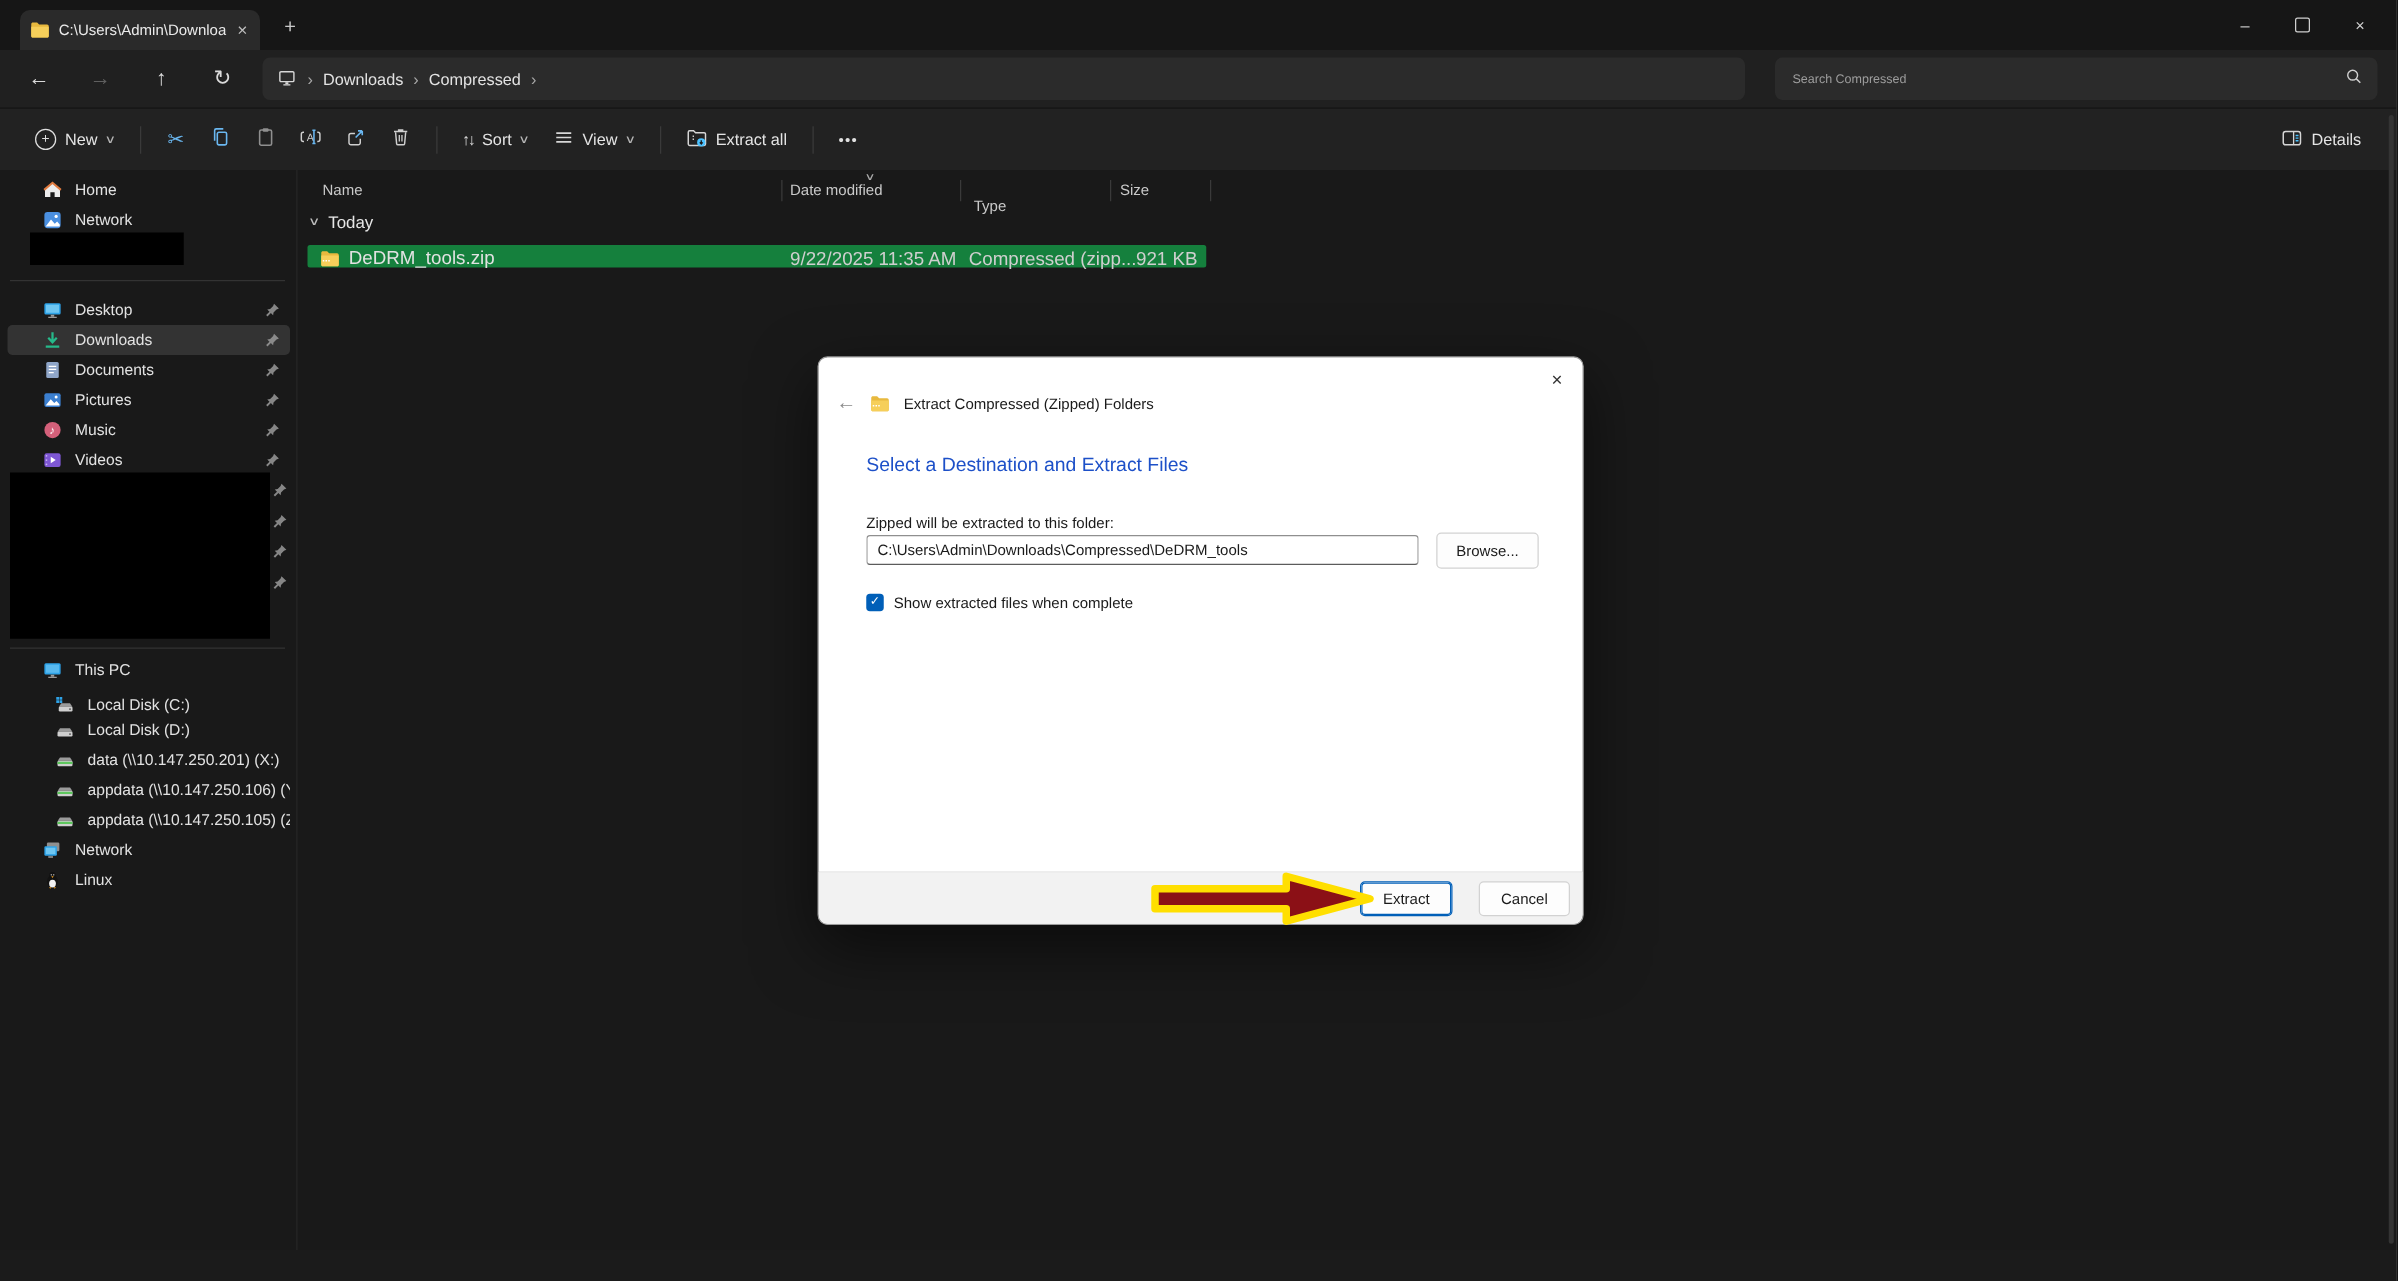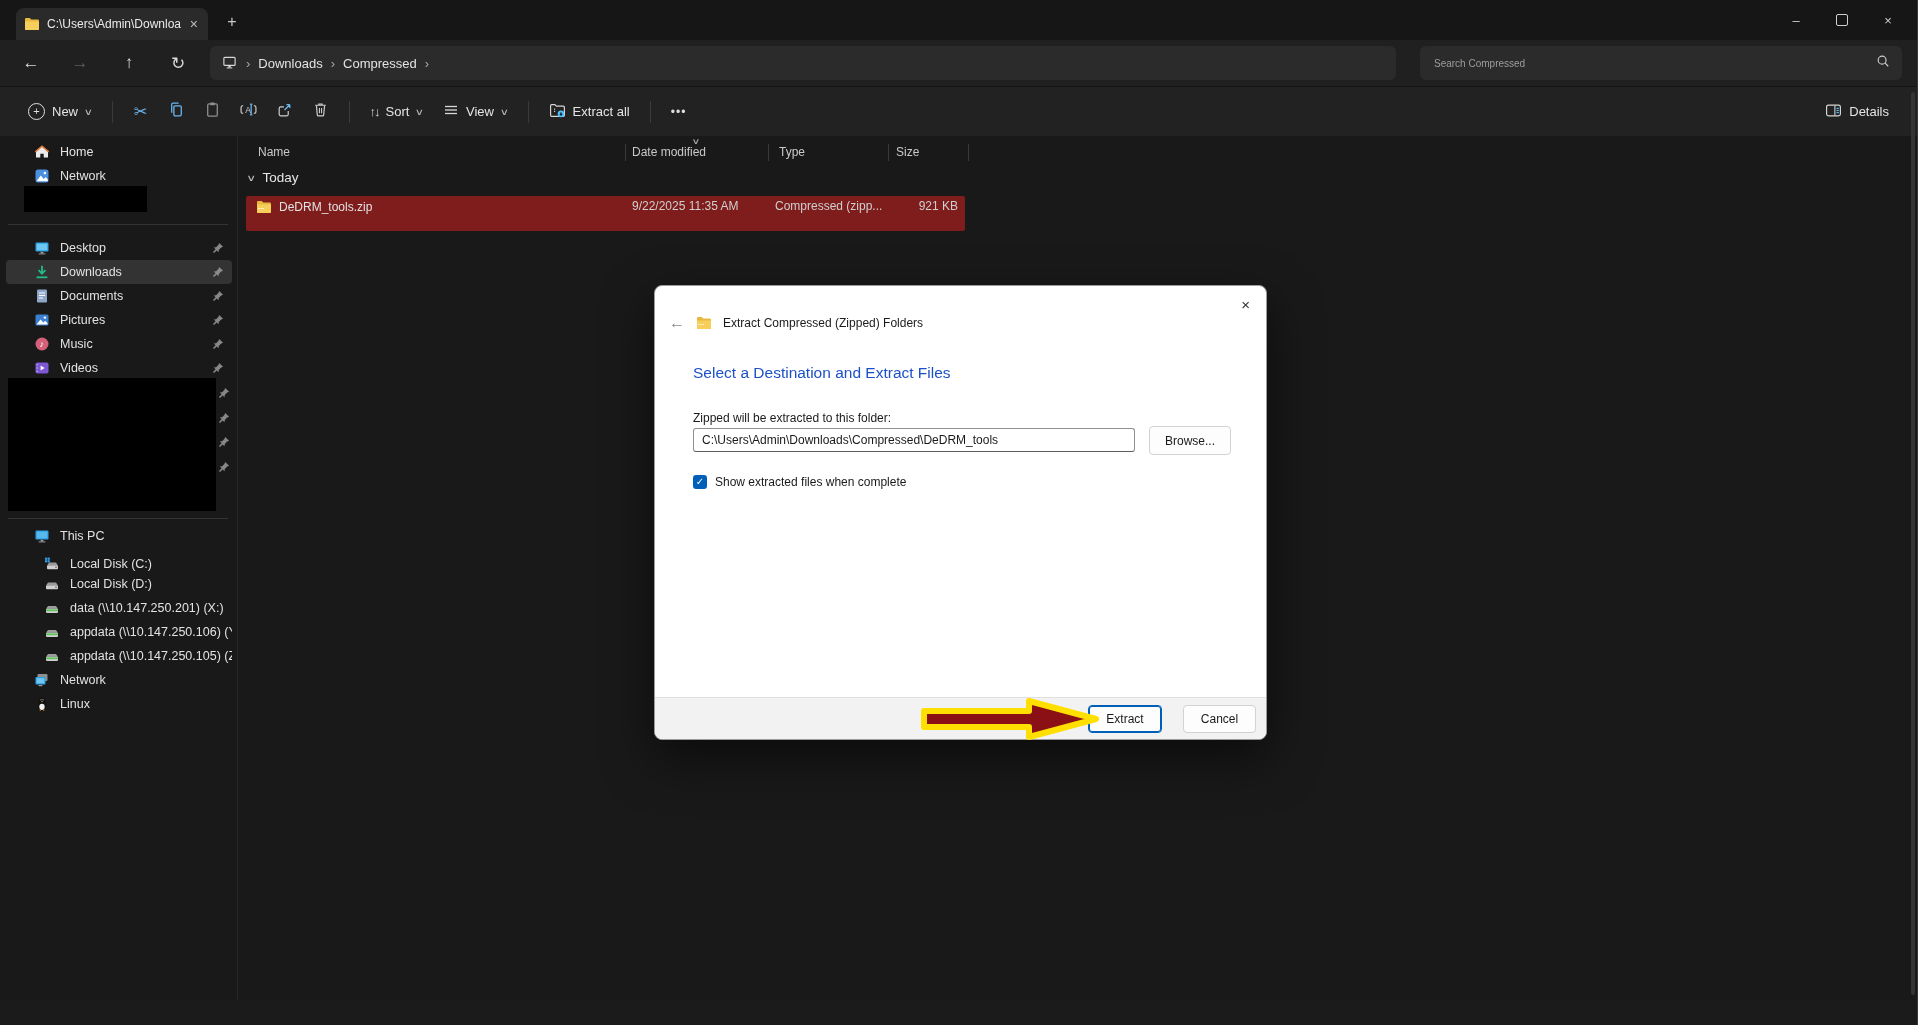--- a/index.html
+++ b/index.html
@@ -57,22 +57,22 @@
   .pin-float{position:absolute;left:218px;width:12px;height:12px;opacity:.85}
   .side-sep{position:absolute;left:8px;width:220px;height:1px;background:#333}
   .redact{position:absolute;background:#000}
   
   .colheaders{position:absolute;left:238px;top:4px;right:10px;height:26px;font-size:12px;color:#c9c9c9}
   .colheaders .hname{position:absolute;left:20px;top:5px}
   .coldiv{position:absolute;top:4px;width:1px;height:17px;background:#3a3a3a}
   .sortchev{position:absolute;left:455px;top:-3px;font-size:8px;color:#aaa;transform:scaleX(1.5)}
   .grouprow{position:absolute;left:248px;top:34px;display:flex;align-items:center;gap:8px;font-size:13.5px;color:#e6e6e6}
   .grouprow .gchev{font-size:9px;color:#bdbdbd;transform:scaleX(1.5)}
-  .filerow{position:absolute;left:246px;top:60px;width:719px;height:35px;background:#7f1d1d;border-radius:2px;
-           font-size:12px;color:#e2e2e2}
+  .filerow{position:absolute;left:246px;top:60px;width:719px;height:18px;background:#15803d;border-radius:2px;
+           font-size:15px;color:#e2e2e2}
   .filerow .fname{position:absolute;left:10px;top:0;height:21px;display:flex;align-items:center;gap:7px}
   .filerow .fdate{position:absolute;left:386px;top:3px;color:#cfcfcf}
   .filerow .ftype{position:absolute;left:529px;top:3px;color:#cfcfcf}
   .filerow .fsize{position:absolute;left:600px;width:112px;top:3px;text-align:right;color:#cfcfcf}
   .scrollstrip{position:absolute;right:2px;top:92px;bottom:30px;width:4px;background:#343434;border-radius:2px}
   
   .statusbar{position:absolute;left:0;right:0;bottom:0;height:25px;background:#212121;border-top:1px solid #2e2e2e;
              display:flex;align-items:center;padding-left:20px;gap:13px;font-size:12px;color:#cfcfcf;box-sizing:border-box}
   .ssep{width:1px;height:13px;background:#555}
   .viewtoggles{margin-left:auto;margin-right:6px;display:flex;gap:4px;align-items:center}
@@ -464,21 +464,21 @@
         </span>
       <span class="slabel">Linux</span>
     </div>
 
     <div class="colheaders">
       <span class="hname">Name</span>
       <span class="coldiv" style="left:387px"></span>
       <span style="position:absolute;left:394px;top:5px">Date modified</span>
       <span class="sortchev">∨</span>
       <span class="coldiv" style="left:530px"></span>
-      <span style="position:absolute;left:541px;top:5px">Type</span>
+      <span style="position:absolute;left:541px;top:18px">Type</span>
       <span class="coldiv" style="left:650px"></span>
       <span style="position:absolute;left:658px;top:5px">Size</span>
       <span class="coldiv" style="left:730px"></span>
     </div>
     <div class="grouprow">
       <span class="gchev">∨</span>
       <span>Today</span>
     </div>
     <div class="filerow">
       <span class="fname">

